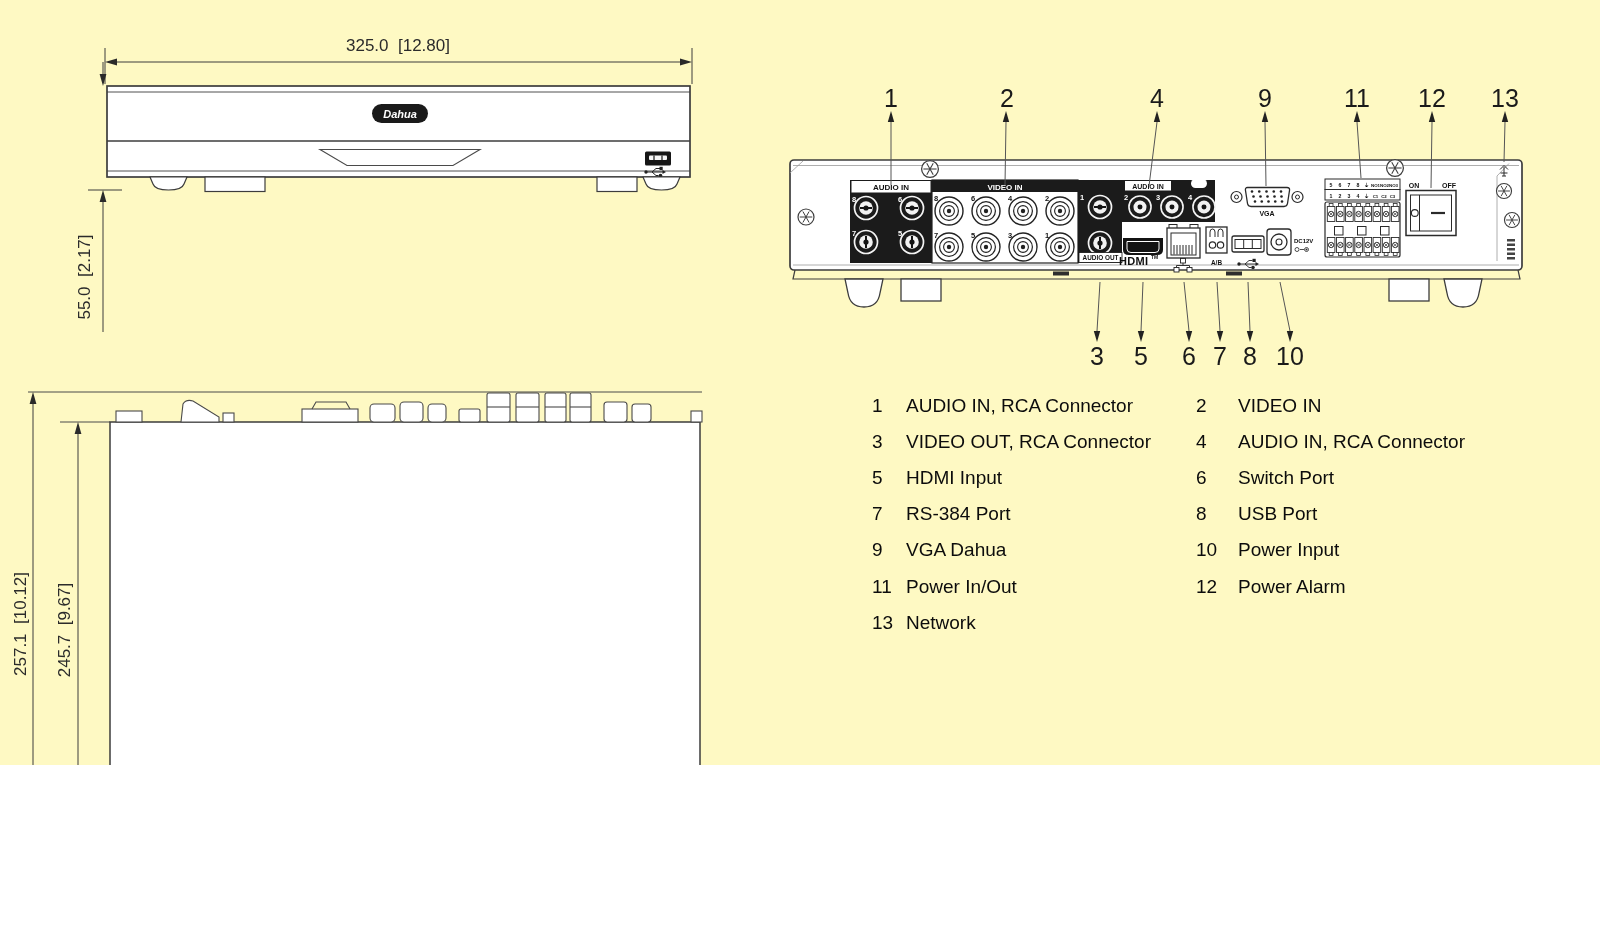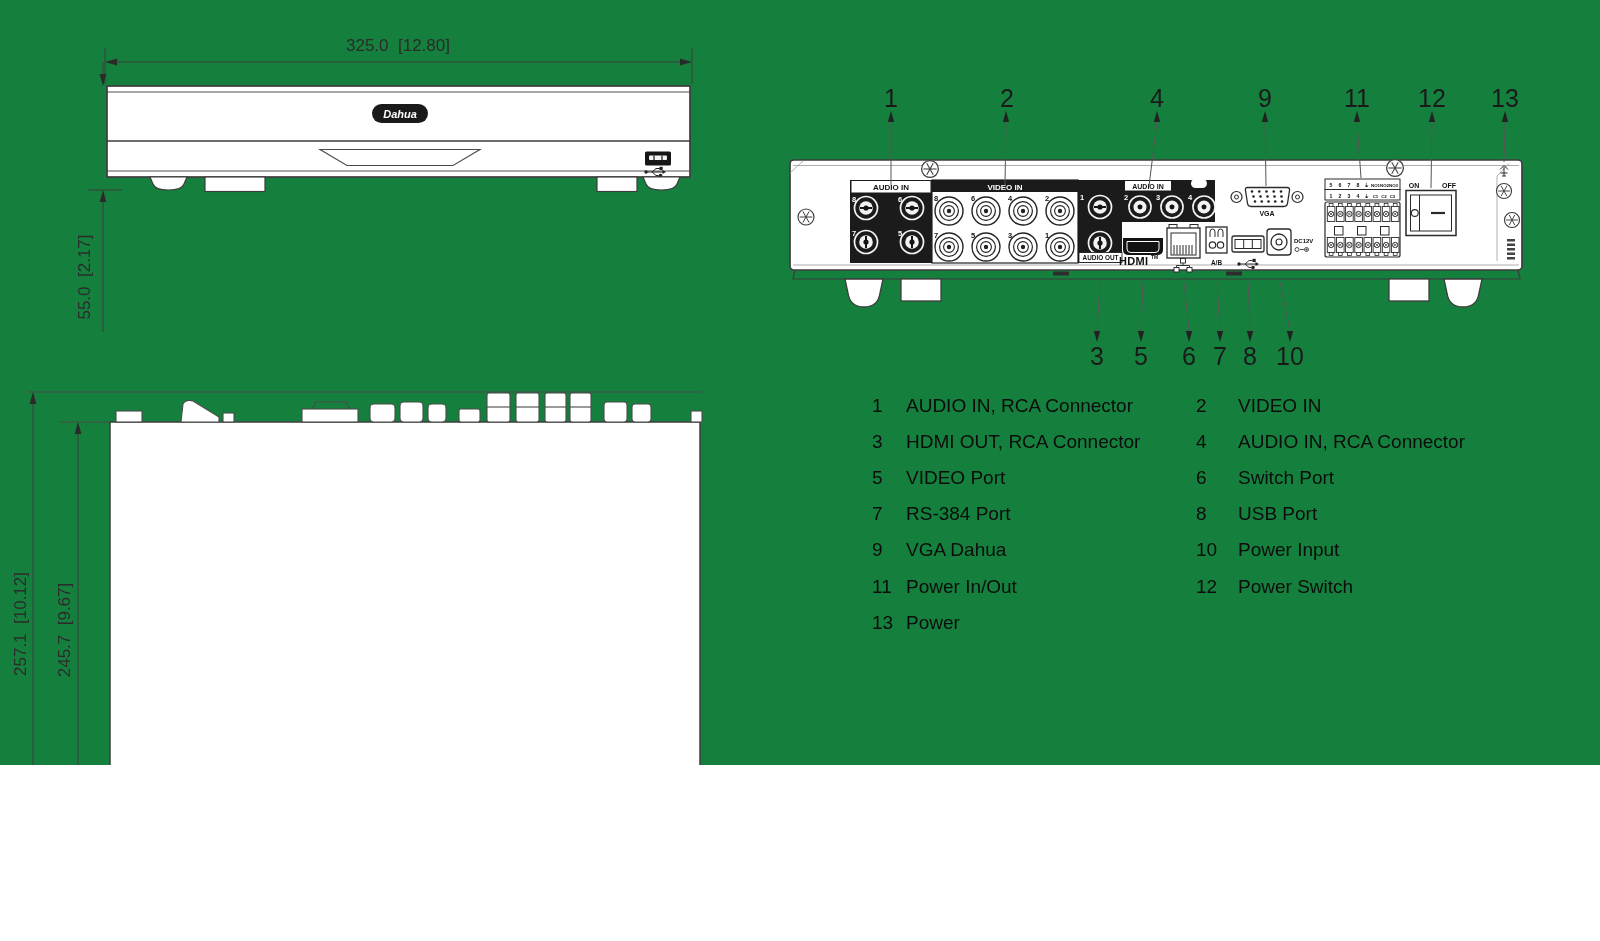--- a/index.html
+++ b/index.html
@@ -1,16 +1,16 @@
 <!DOCTYPE html>
 <html><head>
 <meta charset="utf-8">
 <style>
   html,body{margin:0;padding:0;background:#ffffff;}
-  #canvas{position:relative;width:1600px;height:765px;background:#15803d;overflow:hidden;
+  #canvas{position:relative;width:1600px;height:765px;background:#fef9c3;overflow:hidden;
           font-family:"Liberation Sans", sans-serif;}
   svg{position:absolute;left:0;top:0;}
   svg text{font-family:"Liberation Sans", sans-serif;}
   .dim{font-size:17px;fill:#2b2b2b;}
   .callout{font-size:25px;fill:#1a1a1a;}
   .lblW{font-weight:bold;fill:#ffffff;}
   .lblB{font-weight:bold;fill:#101010;}
   .f8{font-size:8px;}
   .f7{font-size:7px;}
   .f65{font-size:6.4px;}
@@ -468,49 +468,49 @@
 
 <div>
   <div class="legend-row" style="top:395px;">
     <span class="ln1">1</span>
     <span class="lt1">AUDIO IN, RCA Connector</span>
     <span class="ln2">2</span>
     <span class="lt2">VIDEO IN</span>
   </div>
   <div class="legend-row" style="top:431px;">
     <span class="ln1">3</span>
-    <span class="lt1">HDMI OUT, RCA Connector</span>
+    <span class="lt1">VIDEO OUT, RCA Connector</span>
     <span class="ln2">4</span>
     <span class="lt2">AUDIO IN, RCA Connector</span>
   </div>
   <div class="legend-row" style="top:467px;">
     <span class="ln1">5</span>
-    <span class="lt1">VIDEO Port</span>
+    <span class="lt1">HDMI Input</span>
     <span class="ln2">6</span>
     <span class="lt2">Switch Port</span>
   </div>
   <div class="legend-row" style="top:503px;">
     <span class="ln1">7</span>
     <span class="lt1">RS-384 Port</span>
     <span class="ln2">8</span>
     <span class="lt2">USB Port</span>
   </div>
   <div class="legend-row" style="top:539px;">
     <span class="ln1">9</span>
     <span class="lt1">VGA Dahua</span>
     <span class="ln2">10</span>
     <span class="lt2">Power Input</span>
   </div>
   <div class="legend-row" style="top:576px;">
     <span class="ln1">11</span>
     <span class="lt1">Power In/Out</span>
     <span class="ln2">12</span>
-    <span class="lt2">Power Switch</span>
+    <span class="lt2">Power Alarm</span>
   </div>
   <div class="legend-row" style="top:612px;">
     <span class="ln1">13</span>
-    <span class="lt1">Power</span>
+    <span class="lt1">Network</span>
     <span class="ln2"></span>
     <span class="lt2"></span>
   </div>
 </div>
 
 </div>
 
 </body></html>

